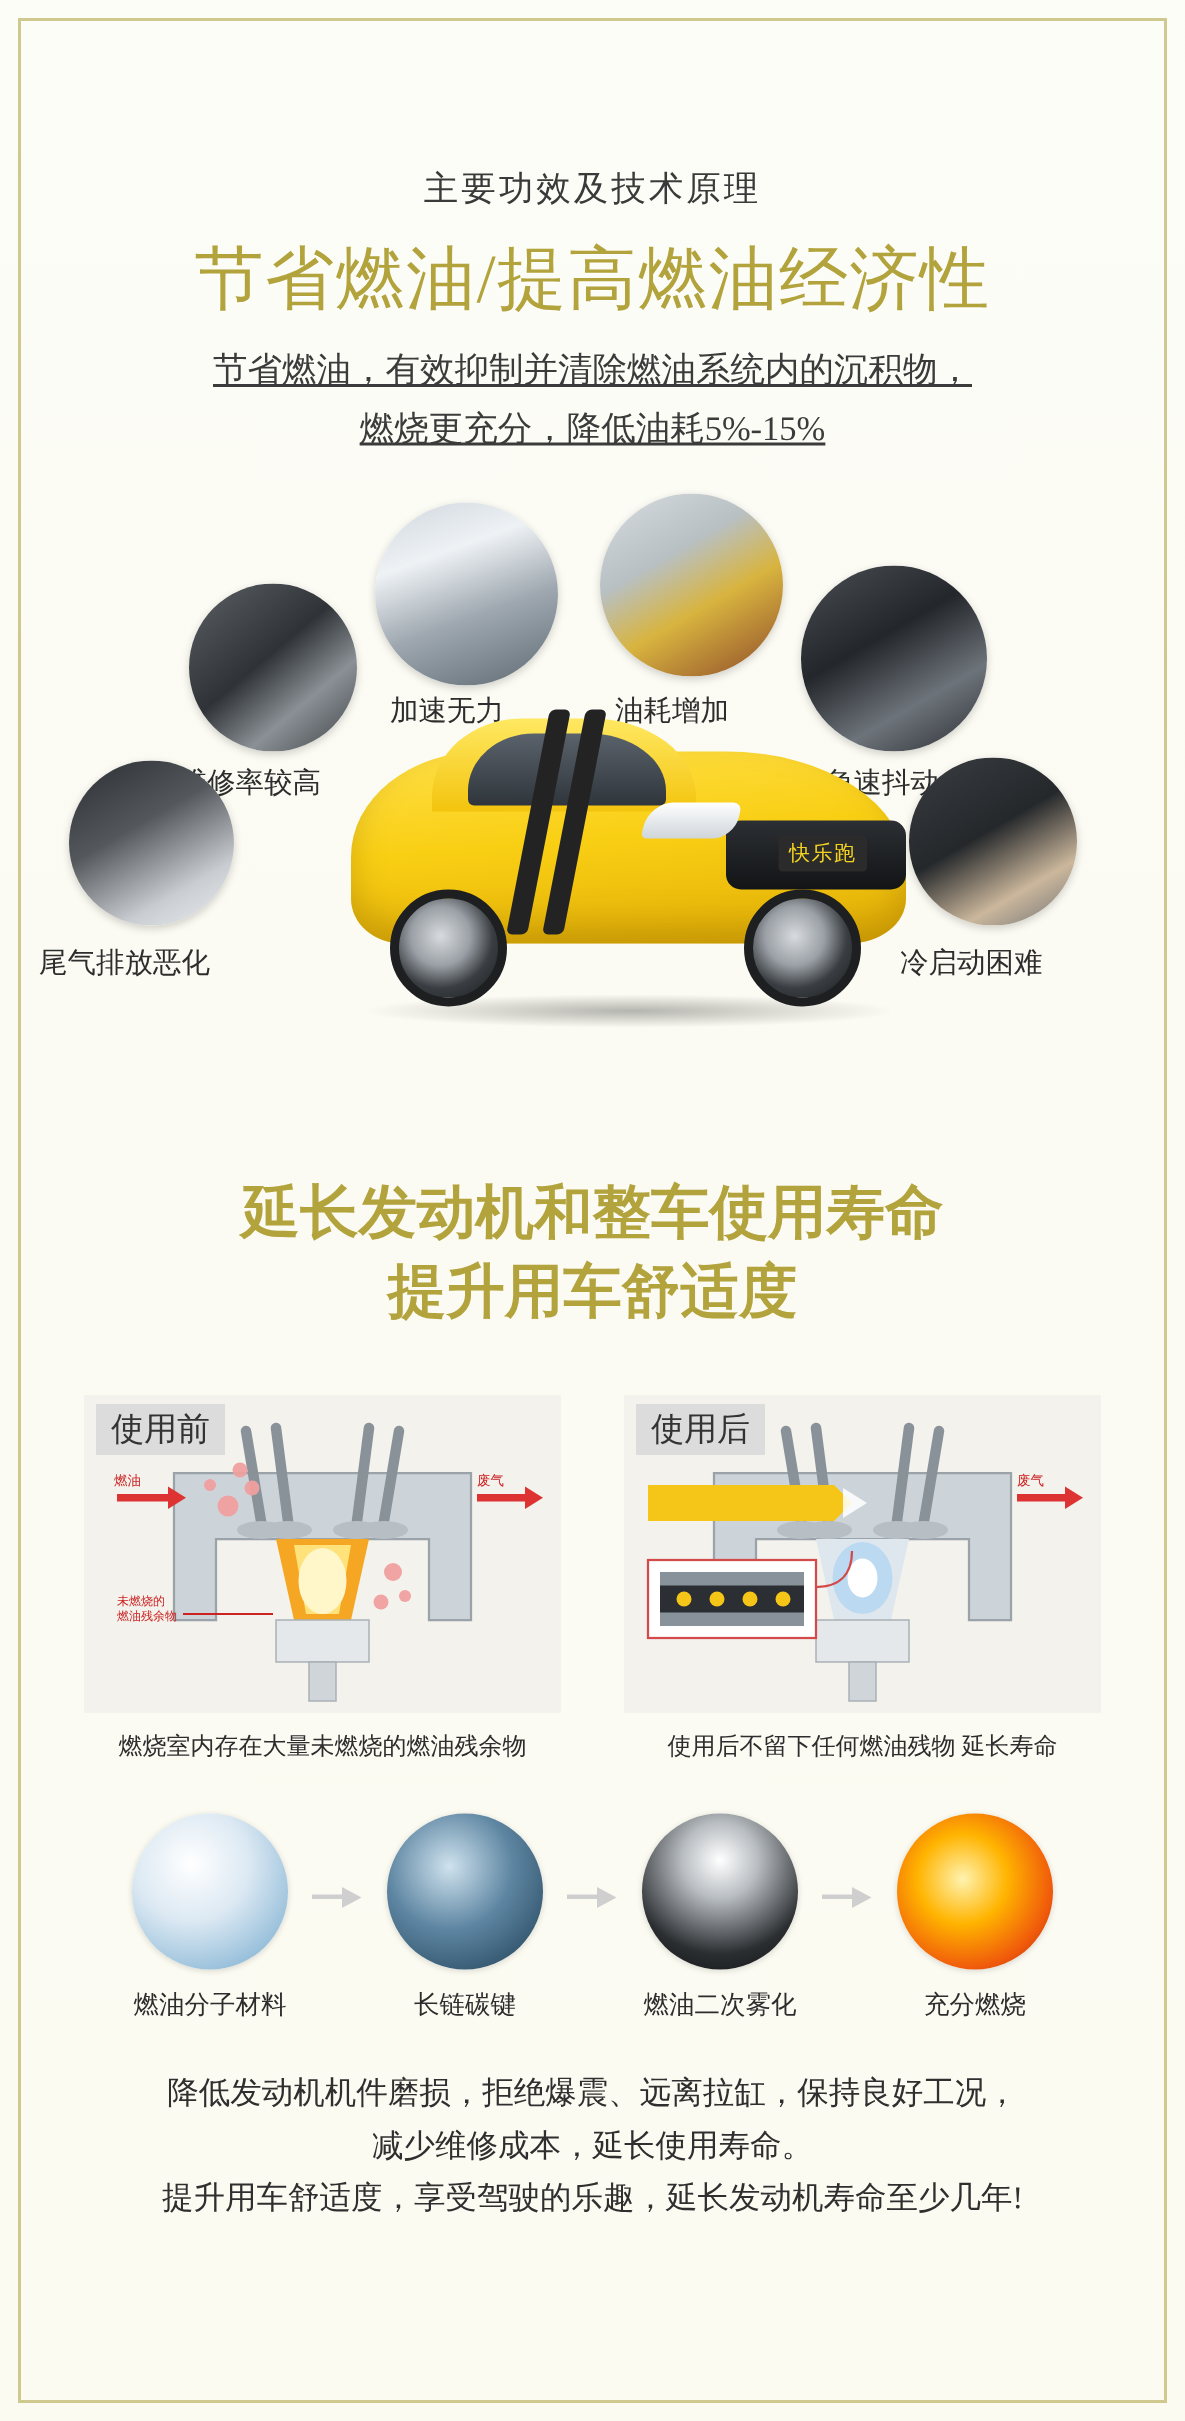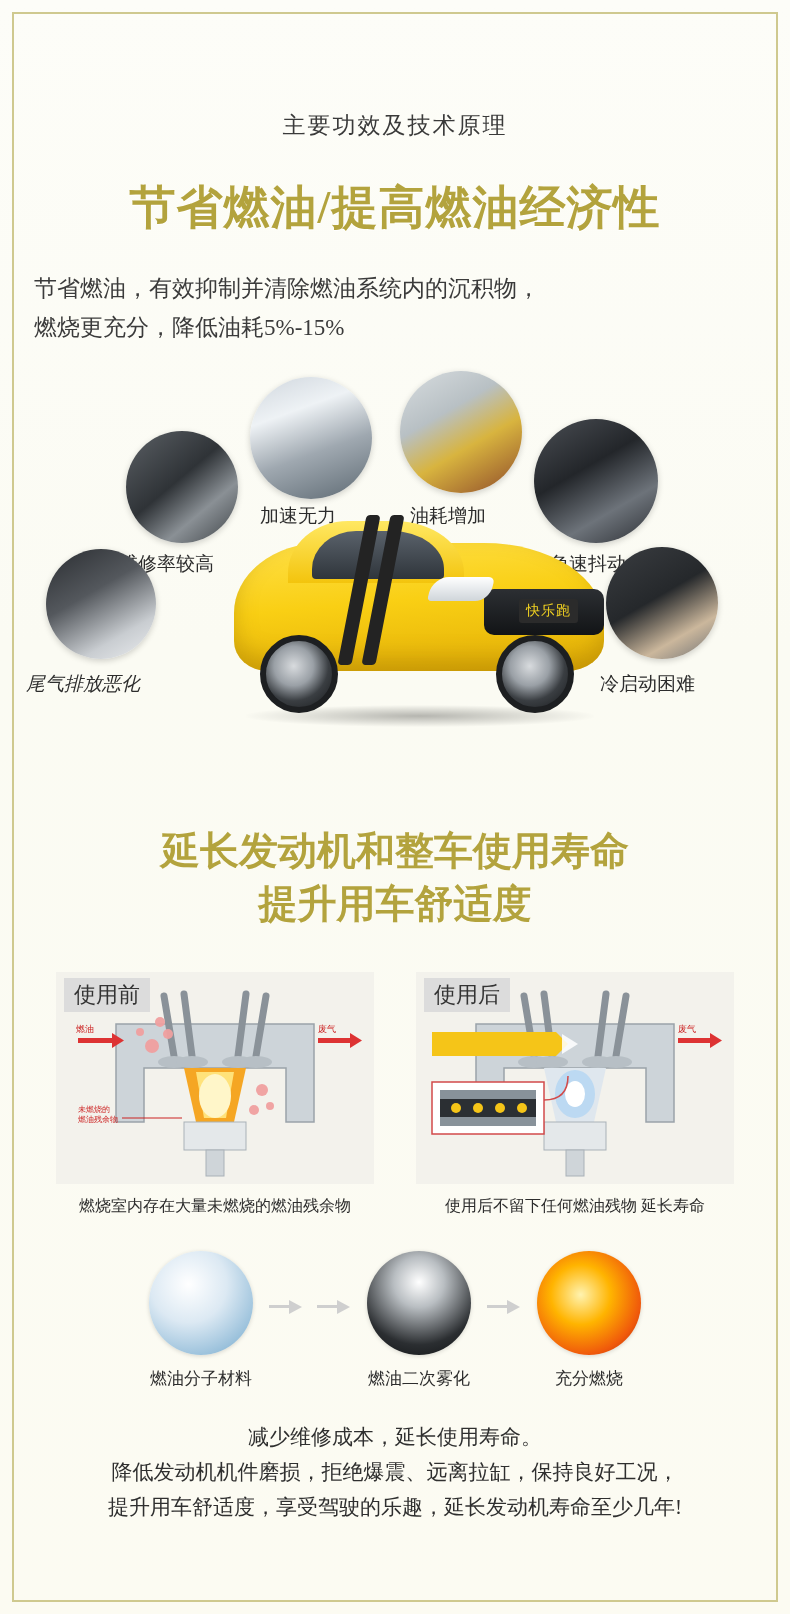--- a/index.html
+++ b/index.html
@@ -41,32 +41,33 @@
   .s1-eyebrow {
     text-align: center;
     font-size: 23px;
     color: #3a3a3a;
     letter-spacing: 2px;
     padding-top: 110px;
   }
   .s1-title {
     text-align: center;
     font-size: 46px;
-    font-weight: bold;
+    font-weight: normal;
     color: #b3a33d;
     letter-spacing: 1px;
-    margin-top: 36px;
+    margin-top: 14px;
     text-shadow: 0 1px 0 #ffffff;
   }
   .s1-sub {
-    text-align: left;
+    text-align: center;
     font-size: 23px;
     color: #3b3b3b;
     line-height: 1.7;
-    margin-top: 30px;
+    margin-top: 10px;
+    text-decoration: underline;
   }
 
   
   .hero {
     position: relative;
     height: 420px;
     margin-top: 24px;
   }
   .bubble {
     position: absolute;
@@ -306,21 +307,21 @@
       <div class="cap" style="left:376px; top:132px;">油耗增加</div>
 
       <div class="bubble" style="left:500px; top:48px; width:124px; height:124px;">
         <span class="ph ph-wheel"></span>
       </div>
       <div class="cap" style="left:516px; top:180px;">急速抖动</div>
 
       <div class="bubble" style="left:12px; top:178px; width:110px; height:110px;">
         <span class="ph ph-exhaust"></span>
       </div>
-      <div class="cap" style="left:-8px; top:300px;font-style:italic;">尾气排放恶化</div>
+      <div class="cap" style="left:-8px; top:300px;">尾气排放恶化</div>
 
       <div class="bubble" style="left:572px; top:176px; width:112px; height:112px;">
         <span class="ph ph-key"></span>
       </div>
       <div class="cap" style="left:566px; top:300px;">冷启动困难</div>
 
       <div class="car">
         <div class="car-shadow"></div>
         <div class="car-body"></div>
         <div class="car-roof"></div>
@@ -442,32 +443,36 @@
         <div class="cyl-cap">使用后不留下任何燃油残物 延长寿命</div>
       </div>
     </div>
 
     <div class="chain">
       <div class="chain-item">
         <div class="chain-circle c-molecule"></div>
         <div class="chain-cap">燃油分子材料</div>
       </div>
       <div class="arrow"></div>
+      <div class="chain-item">
+        <div class="chain-circle c-chain"></div>
+        <div class="chain-cap">长链碳键</div>
+      </div>
       <div class="arrow"></div>
       <div class="chain-item">
         <div class="chain-circle c-atomize"></div>
         <div class="chain-cap">燃油二次雾化</div>
       </div>
       <div class="arrow"></div>
       <div class="chain-item">
         <div class="chain-circle c-burn"></div>
         <div class="chain-cap">充分燃烧</div>
       </div>
     </div>
 
     <div class="footer-text">
+      <div>降低发动机机件磨损，拒绝爆震、远离拉缸，保持良好工况，</div>
       <div>减少维修成本，延长使用寿命。</div>
-      <div>降低发动机机件磨损，拒绝爆震、远离拉缸，保持良好工况，</div>
       <div>提升用车舒适度，享受驾驶的乐趣，延长发动机寿命至少几年!</div>
     </div>
 
   </div>
 </div>
 
 </body></html>

